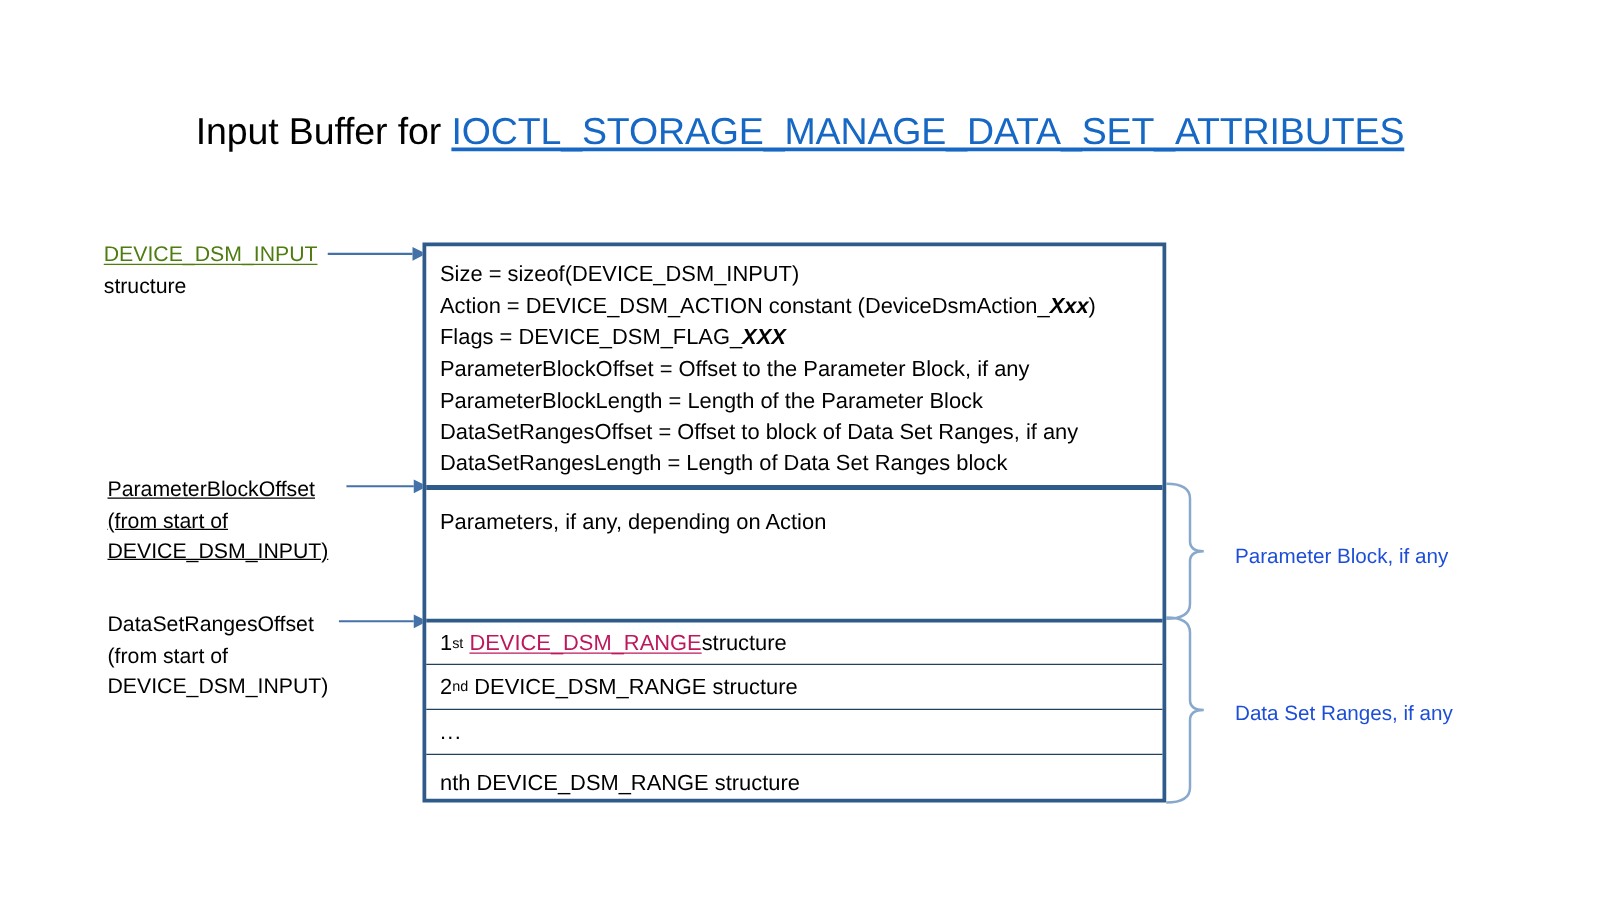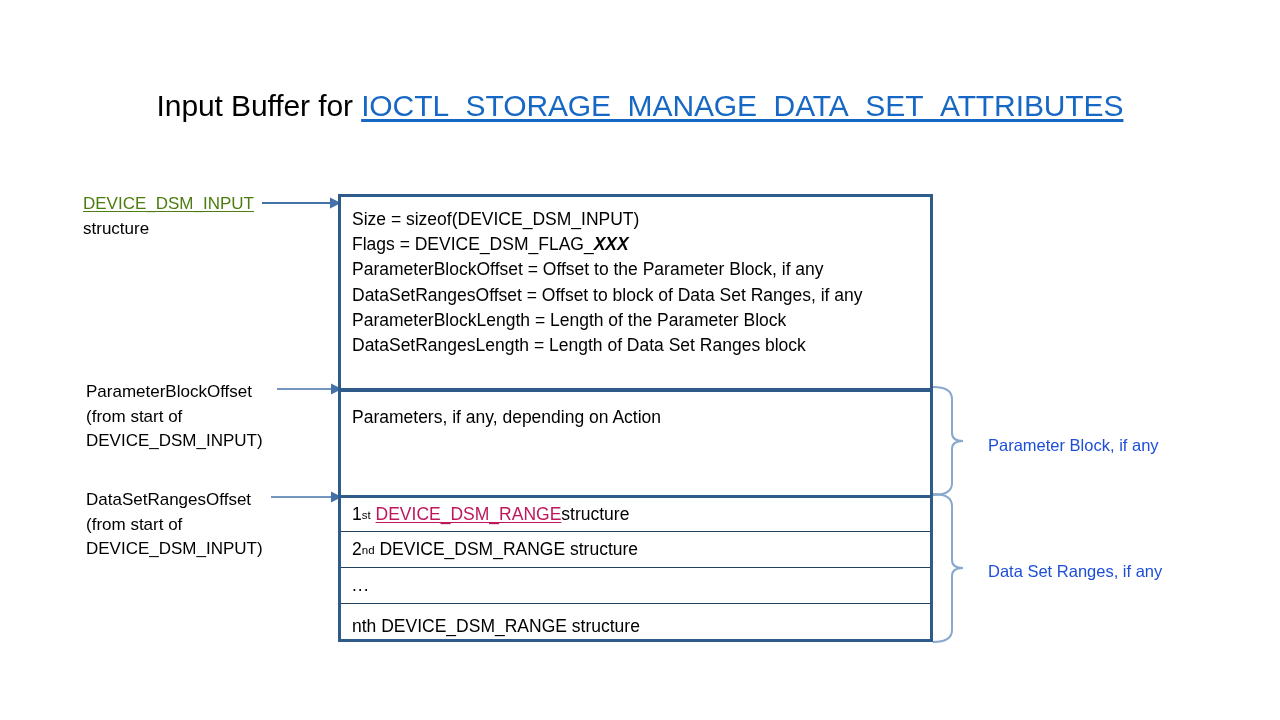--- a/index.html
+++ b/index.html
@@ -118,21 +118,21 @@
     line-height: 24.5px;
     color: #000000;
     white-space: nowrap;
   }
   .left-label .link {
     color: #4d7c0f;
     text-decoration: underline;
     text-underline-offset: 2px;
   }
   #label-device-dsm-input { left: 83px; top: 192px; }
-  #label-param-offset     { left: 86px; top: 380px; }
+  #label-param-offset     { left: 86px; top: 380px; text-decoration: underline; }
   #label-ranges-offset    { left: 86px; top: 488px; }
 
   
   .right-label {
     position: absolute;
     font-size: 16.5px;
     line-height: 22px;
     color: #1d4ed8;
     white-space: nowrap;
   }
@@ -189,30 +189,33 @@
   <polygon points="60,5.5 71,11 60,16.5" fill="#4472A8"></polygon>
 </svg>
 
 <div id="buffer-box">
 
   <div class="box-section" id="header-fields">
     <div class="field-line">
       <span>Size  = sizeof(DEVICE_DSM_INPUT)</span><i></i><span></span>
     </div>
     <div class="field-line">
+      <span>Action = DEVICE_DSM_ACTION  constant (DeviceDsmAction_</span><i>Xxx</i><span>)</span>
+    </div>
+    <div class="field-line">
       <span>Flags = DEVICE_DSM_FLAG_</span><i>XXX</i><span></span>
     </div>
     <div class="field-line">
       <span>ParameterBlockOffset  = Offset to the Parameter Block, if any</span>
     </div>
     <div class="field-line">
+      <span>ParameterBlockLength  = Length of the Parameter Block</span>
+    </div>
+    <div class="field-line">
       <span>DataSetRangesOffset  = Offset to block of Data Set Ranges, if any</span>
-    </div>
-    <div class="field-line">
-      <span>ParameterBlockLength  = Length of the Parameter Block</span>
     </div>
     <div class="field-line">
       <span>DataSetRangesLength  = Length of Data Set Ranges block</span>
     </div>
   </div>
 
   <div class="box-section" id="param-block">
     <div class="param-text">Parameters, if any, depending on Action</div>
   </div>
 

